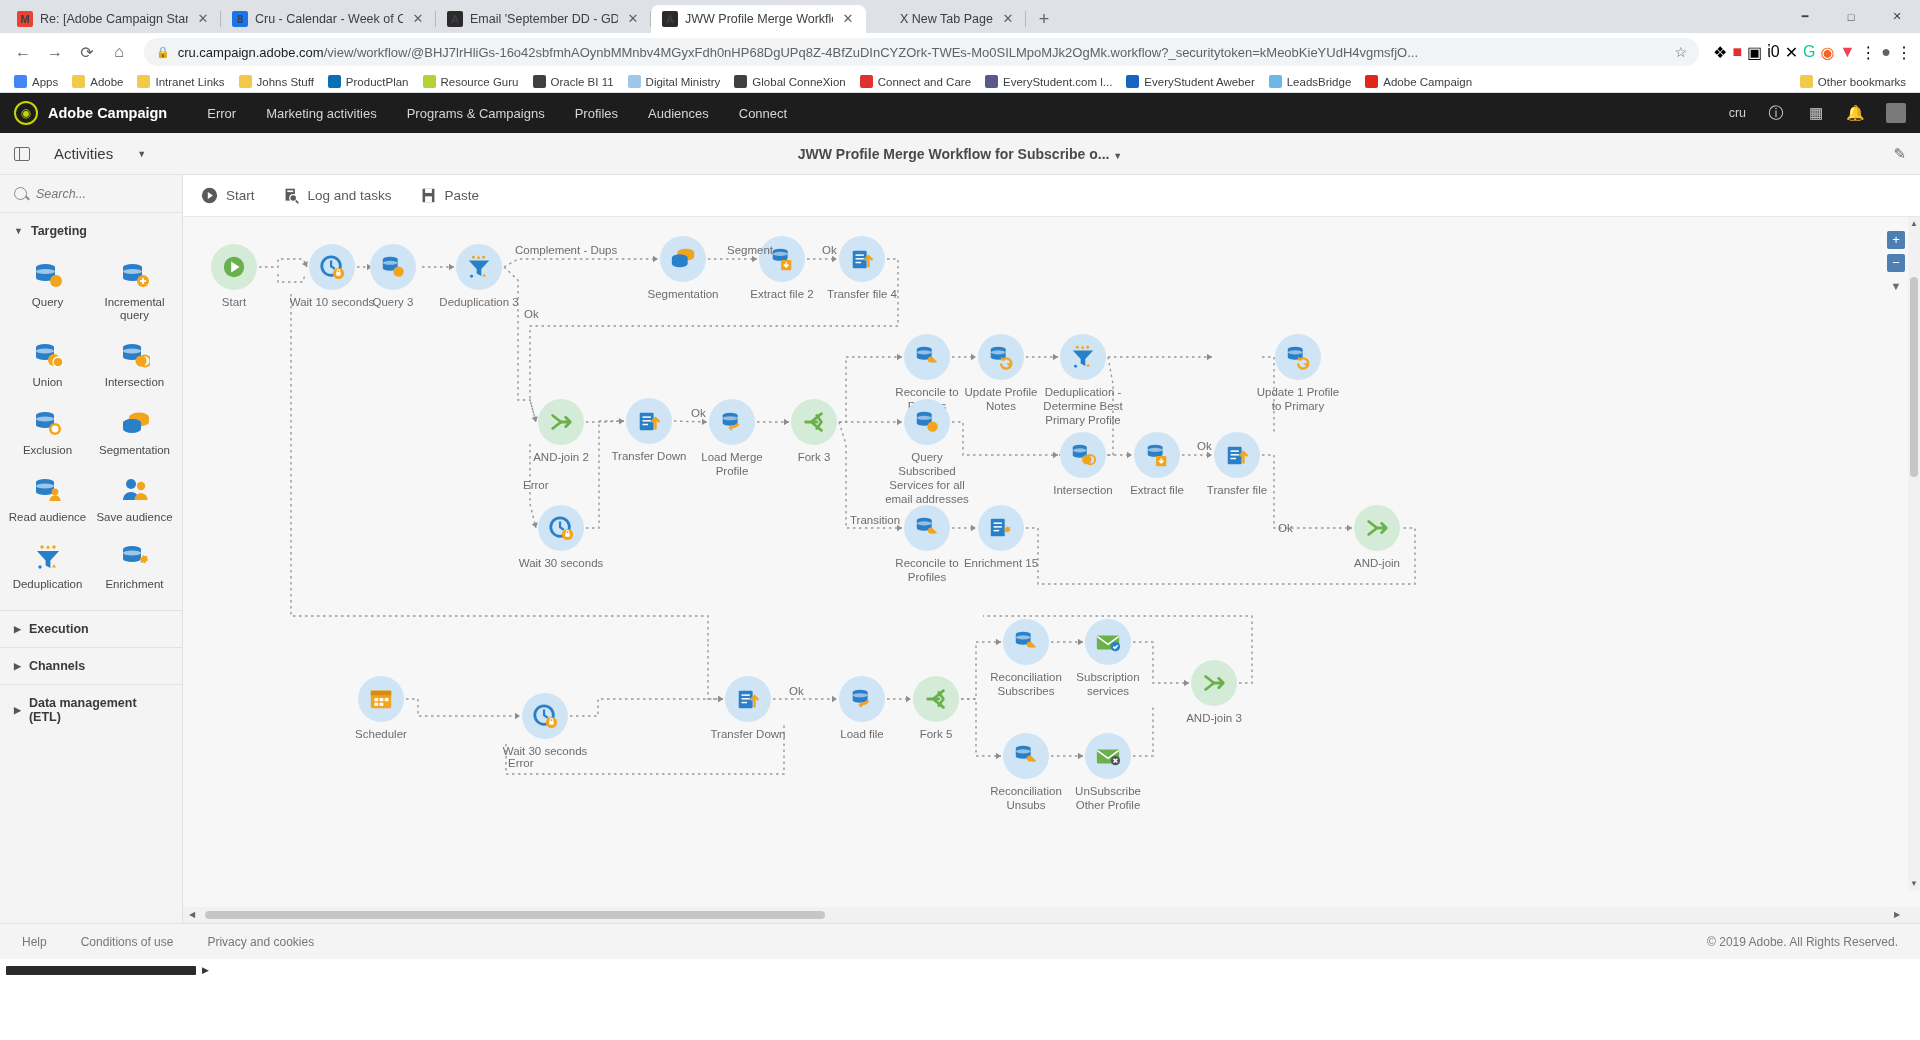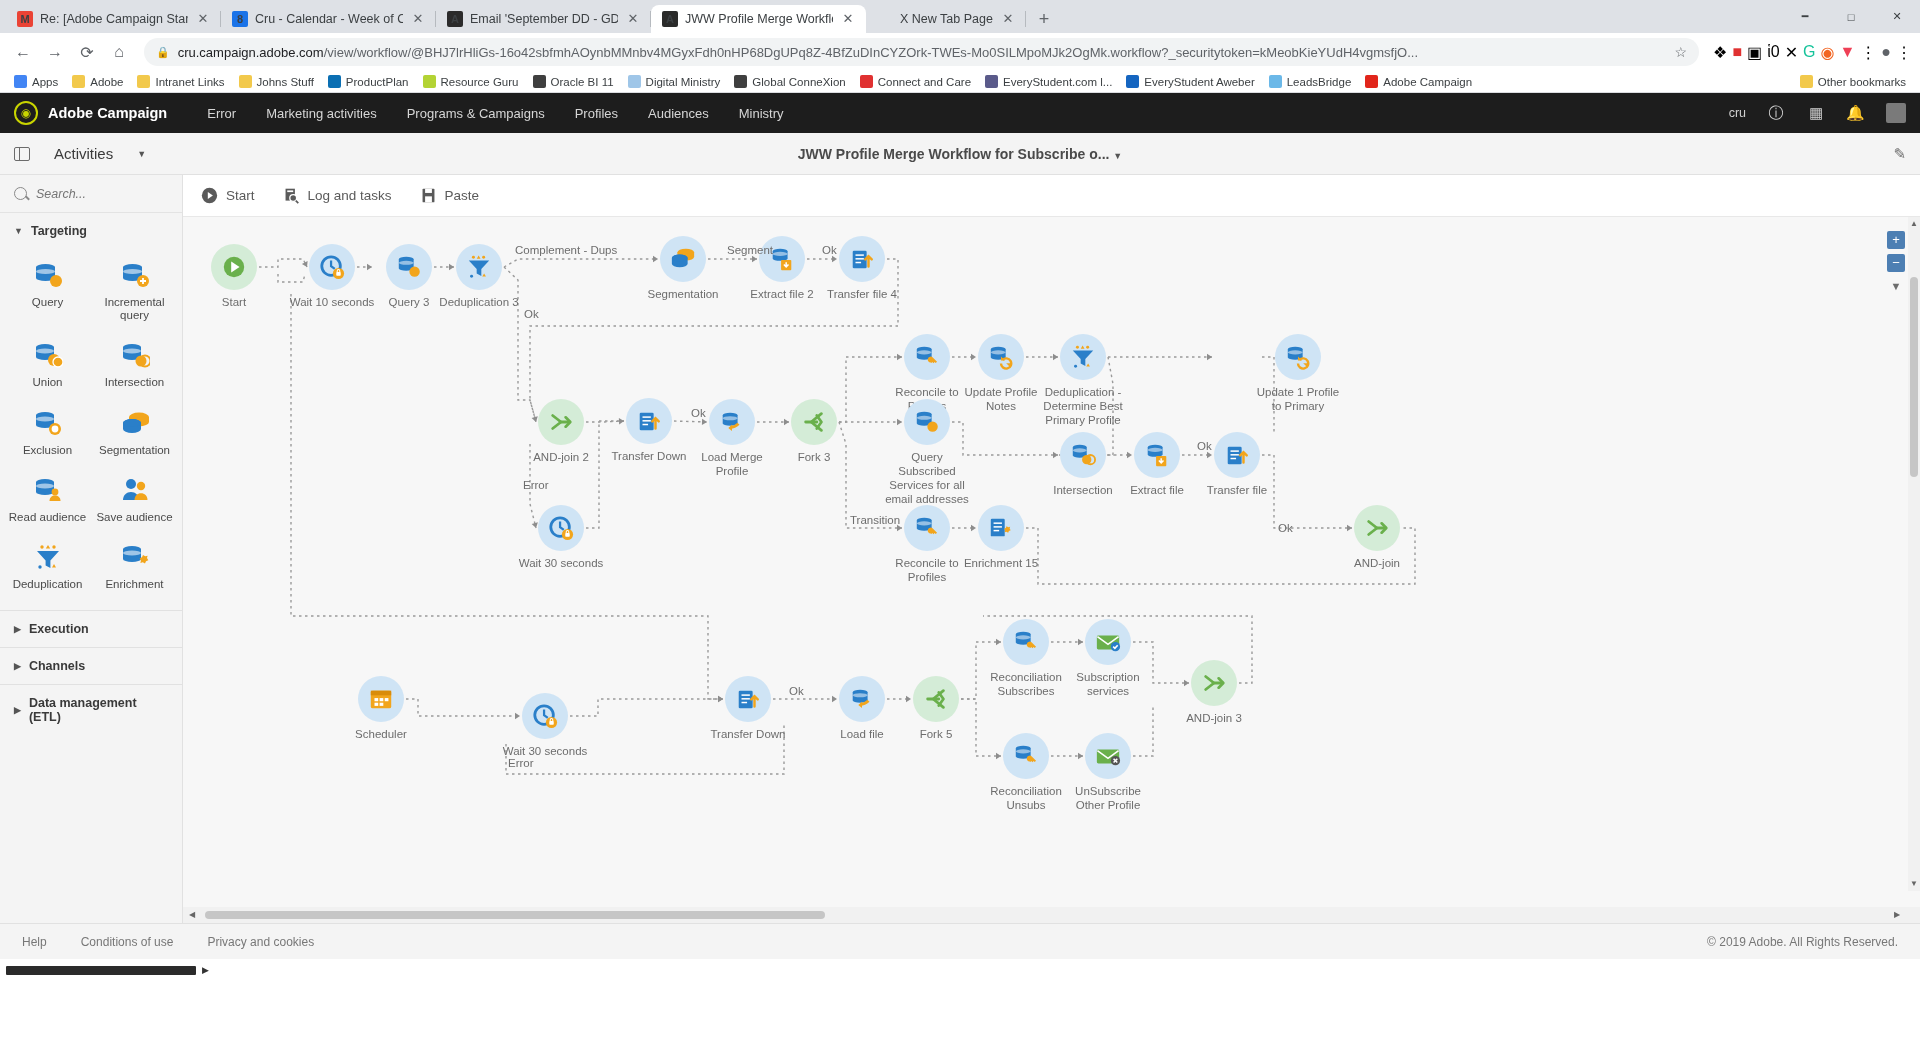--- a/index.html
+++ b/index.html
@@ -265,21 +265,21 @@
 
 <div class="ac-header">
   <div class="ac-logo">◉</div>
   <div class="ac-brand">Adobe Campaign</div>
   <div class="ac-nav" id="acnav">
       <span>Error</span>
       <span>Marketing activities</span>
       <span>Programs &amp; Campaigns</span>
       <span>Profiles</span>
       <span>Audiences</span>
-      <span>Ministry</span>
+      <span>Connect</span>
     </div>
   <div class="ac-right">
     <span>cru</span>
     <span class="ic">ⓘ</span>
     <span class="ic">▦</span>
     <span class="ic">🔔</span>
     <span class="avatar-sq"></span>
   </div>
 </div>
 
@@ -579,21 +579,21 @@
                 <svg viewBox="0 0 28 28" width="26" height="26">
                   <circle cx="13" cy="13" r="10" fill="none" stroke="#2a7fc9" stroke-width="3"></circle>
                   <path d="M13 7v6l4 3" stroke="#2a7fc9" stroke-width="2.4" fill="none"></path>
                   <circle cx="21" cy="21" r="6" fill="#f2a51c"></circle>
                   <rect x="18.6" y="19.5" width="4.8" height="3.8" rx=".8" fill="#fff"></rect>
                   <path d="M19.6 19.5v-1.3a1.4 1.4 0 0 1 2.8 0v1.3" stroke="#fff" stroke-width="1.1" fill="none"></path>
                 </svg>
               </div>
               <div class="lbl">Wait 10 seconds</div>
             </div>
-            <div class="node" style="left: 203px; top: 27px;">
+            <div class="node" style="left: 187px; top: 27px;">
               <div class="disc">
                 <svg viewBox="0 0 28 28" width="26" height="26">
                   <ellipse cx="11" cy="5.6" rx="8" ry="2.6" fill="#2a7fc9"></ellipse>
     <rect x="3" y="5.6" width="16" height="9.8" fill="#2a7fc9"></rect>
     <ellipse cx="11" cy="15.4" rx="8" ry="2.6" fill="#2a7fc9"></ellipse>
     <ellipse cx="11" cy="9.5" rx="8" ry="2.2" fill="#fff" opacity=".5"></ellipse>
                   <circle cx="20" cy="19" r="5.6" fill="#f2a51c"></circle>
                 </svg>
               </div>
               <div class="lbl">Query 3</div>

